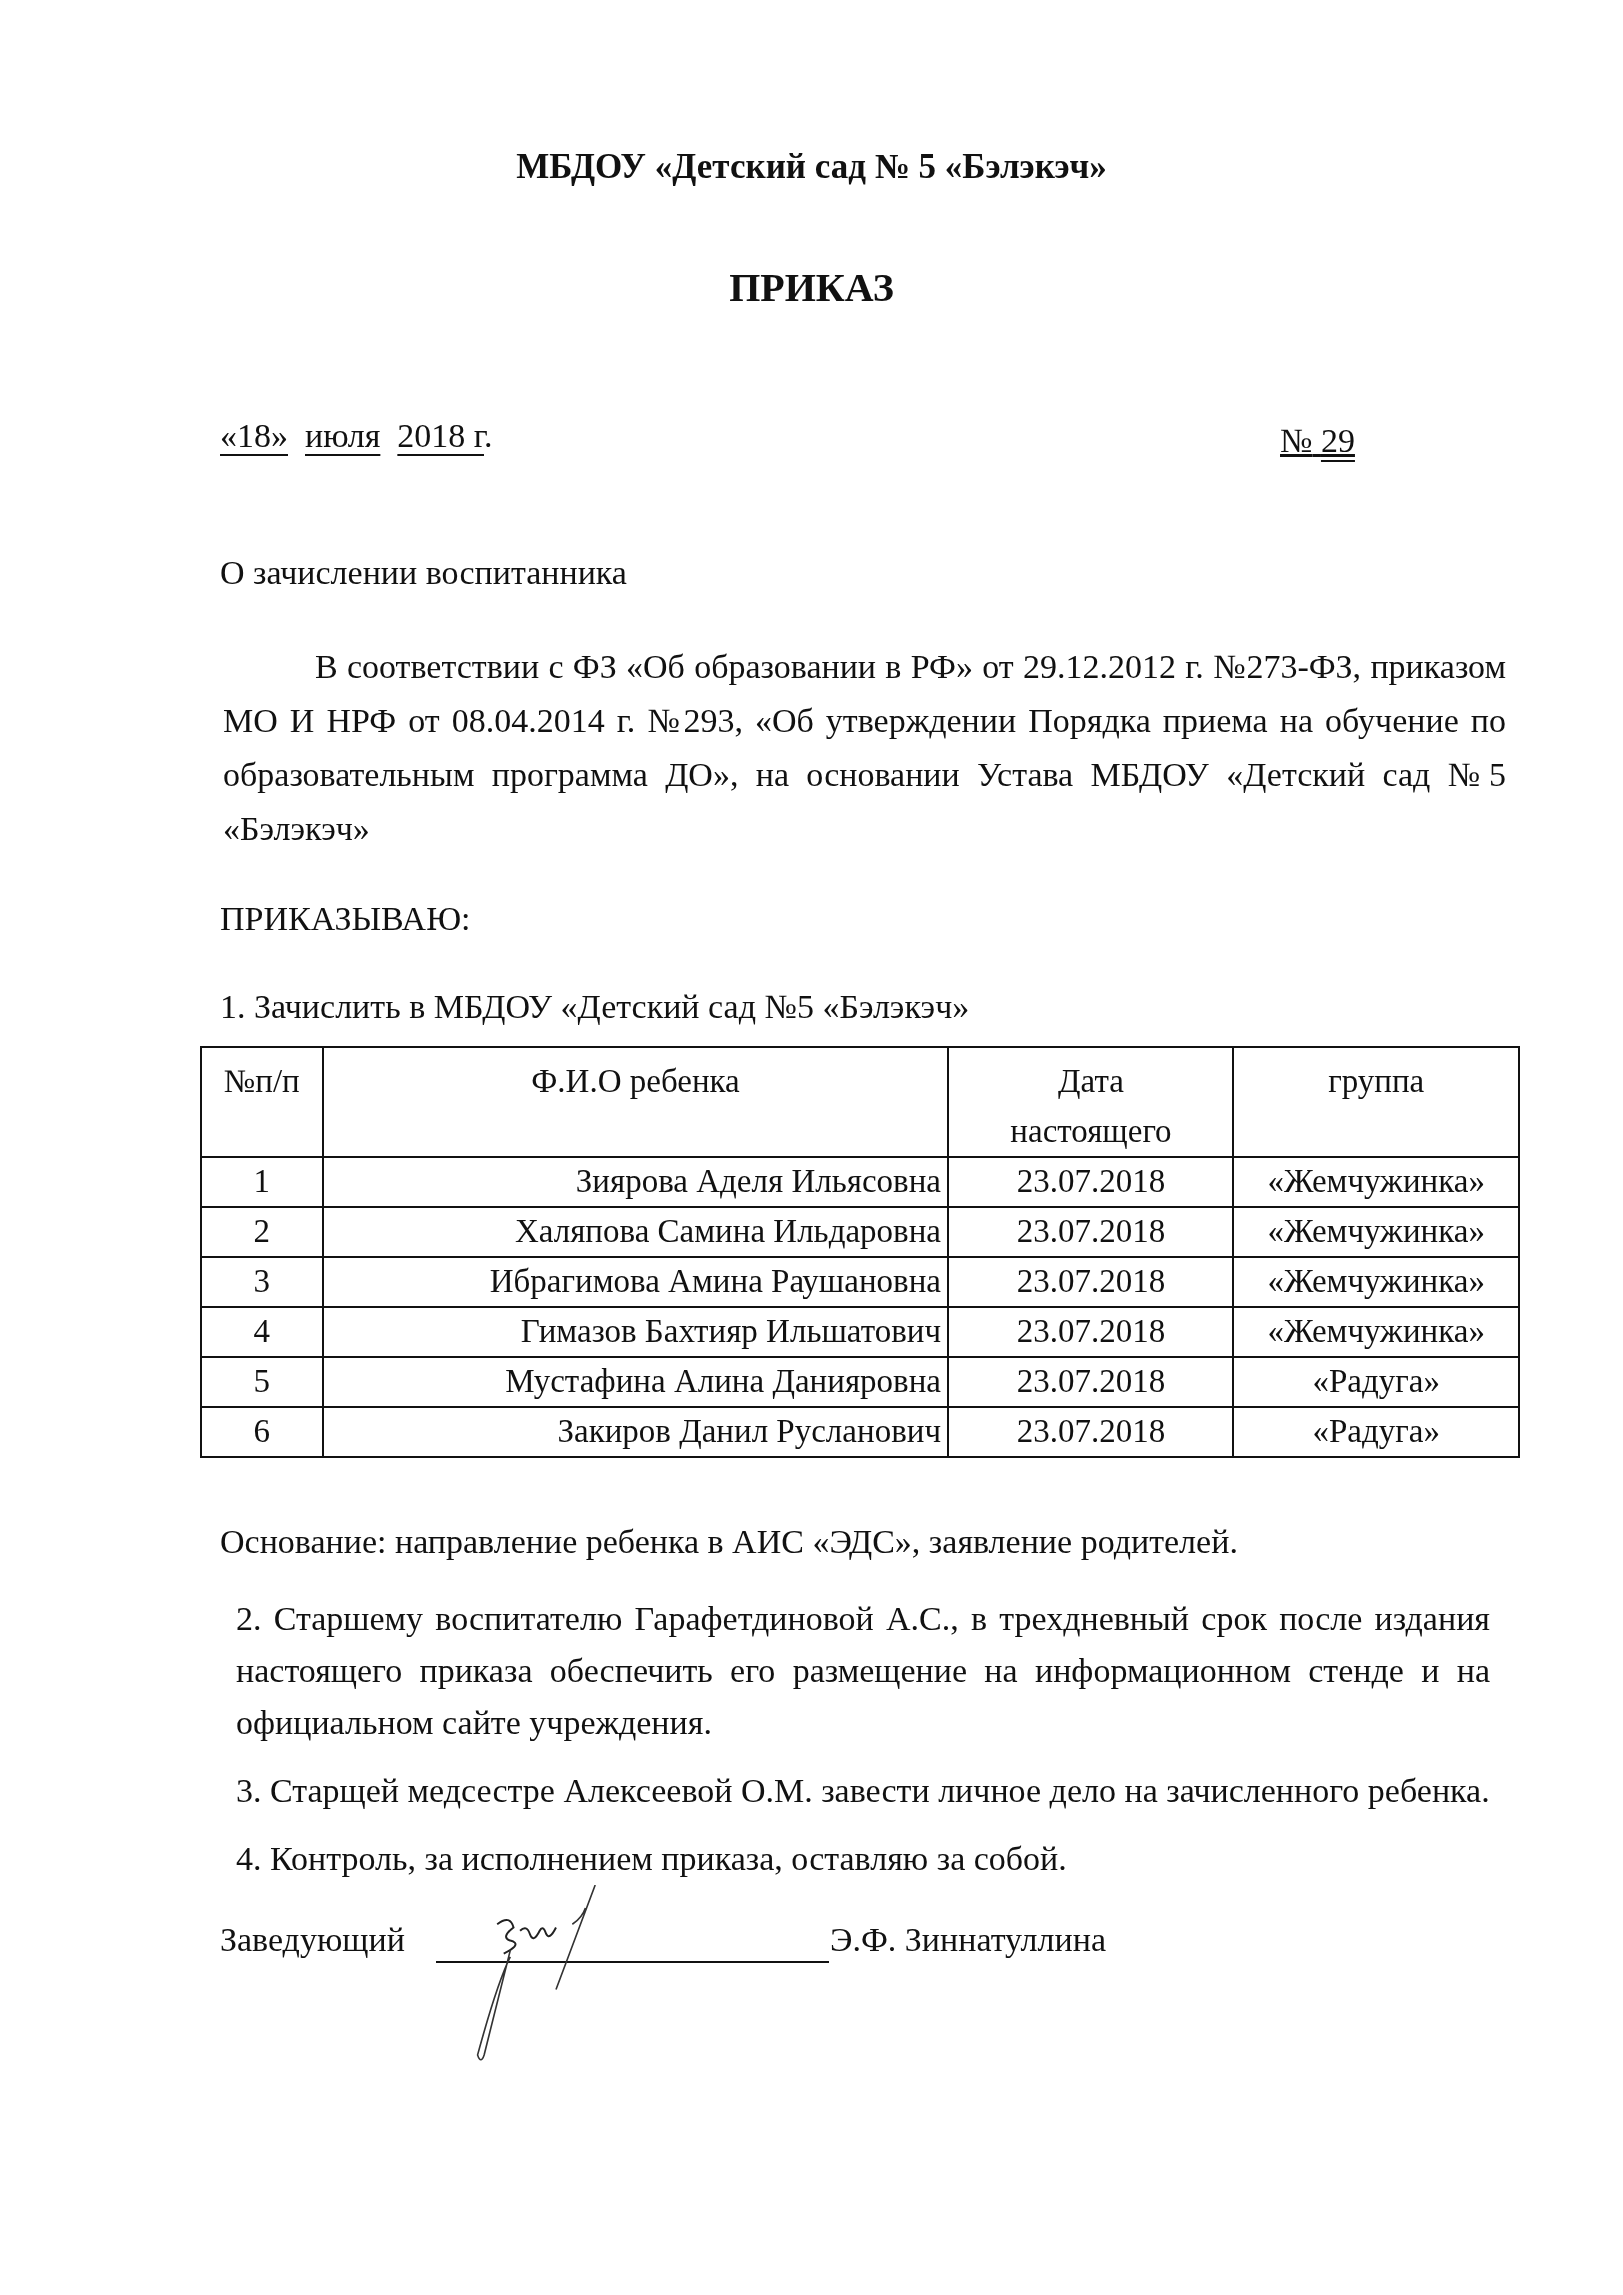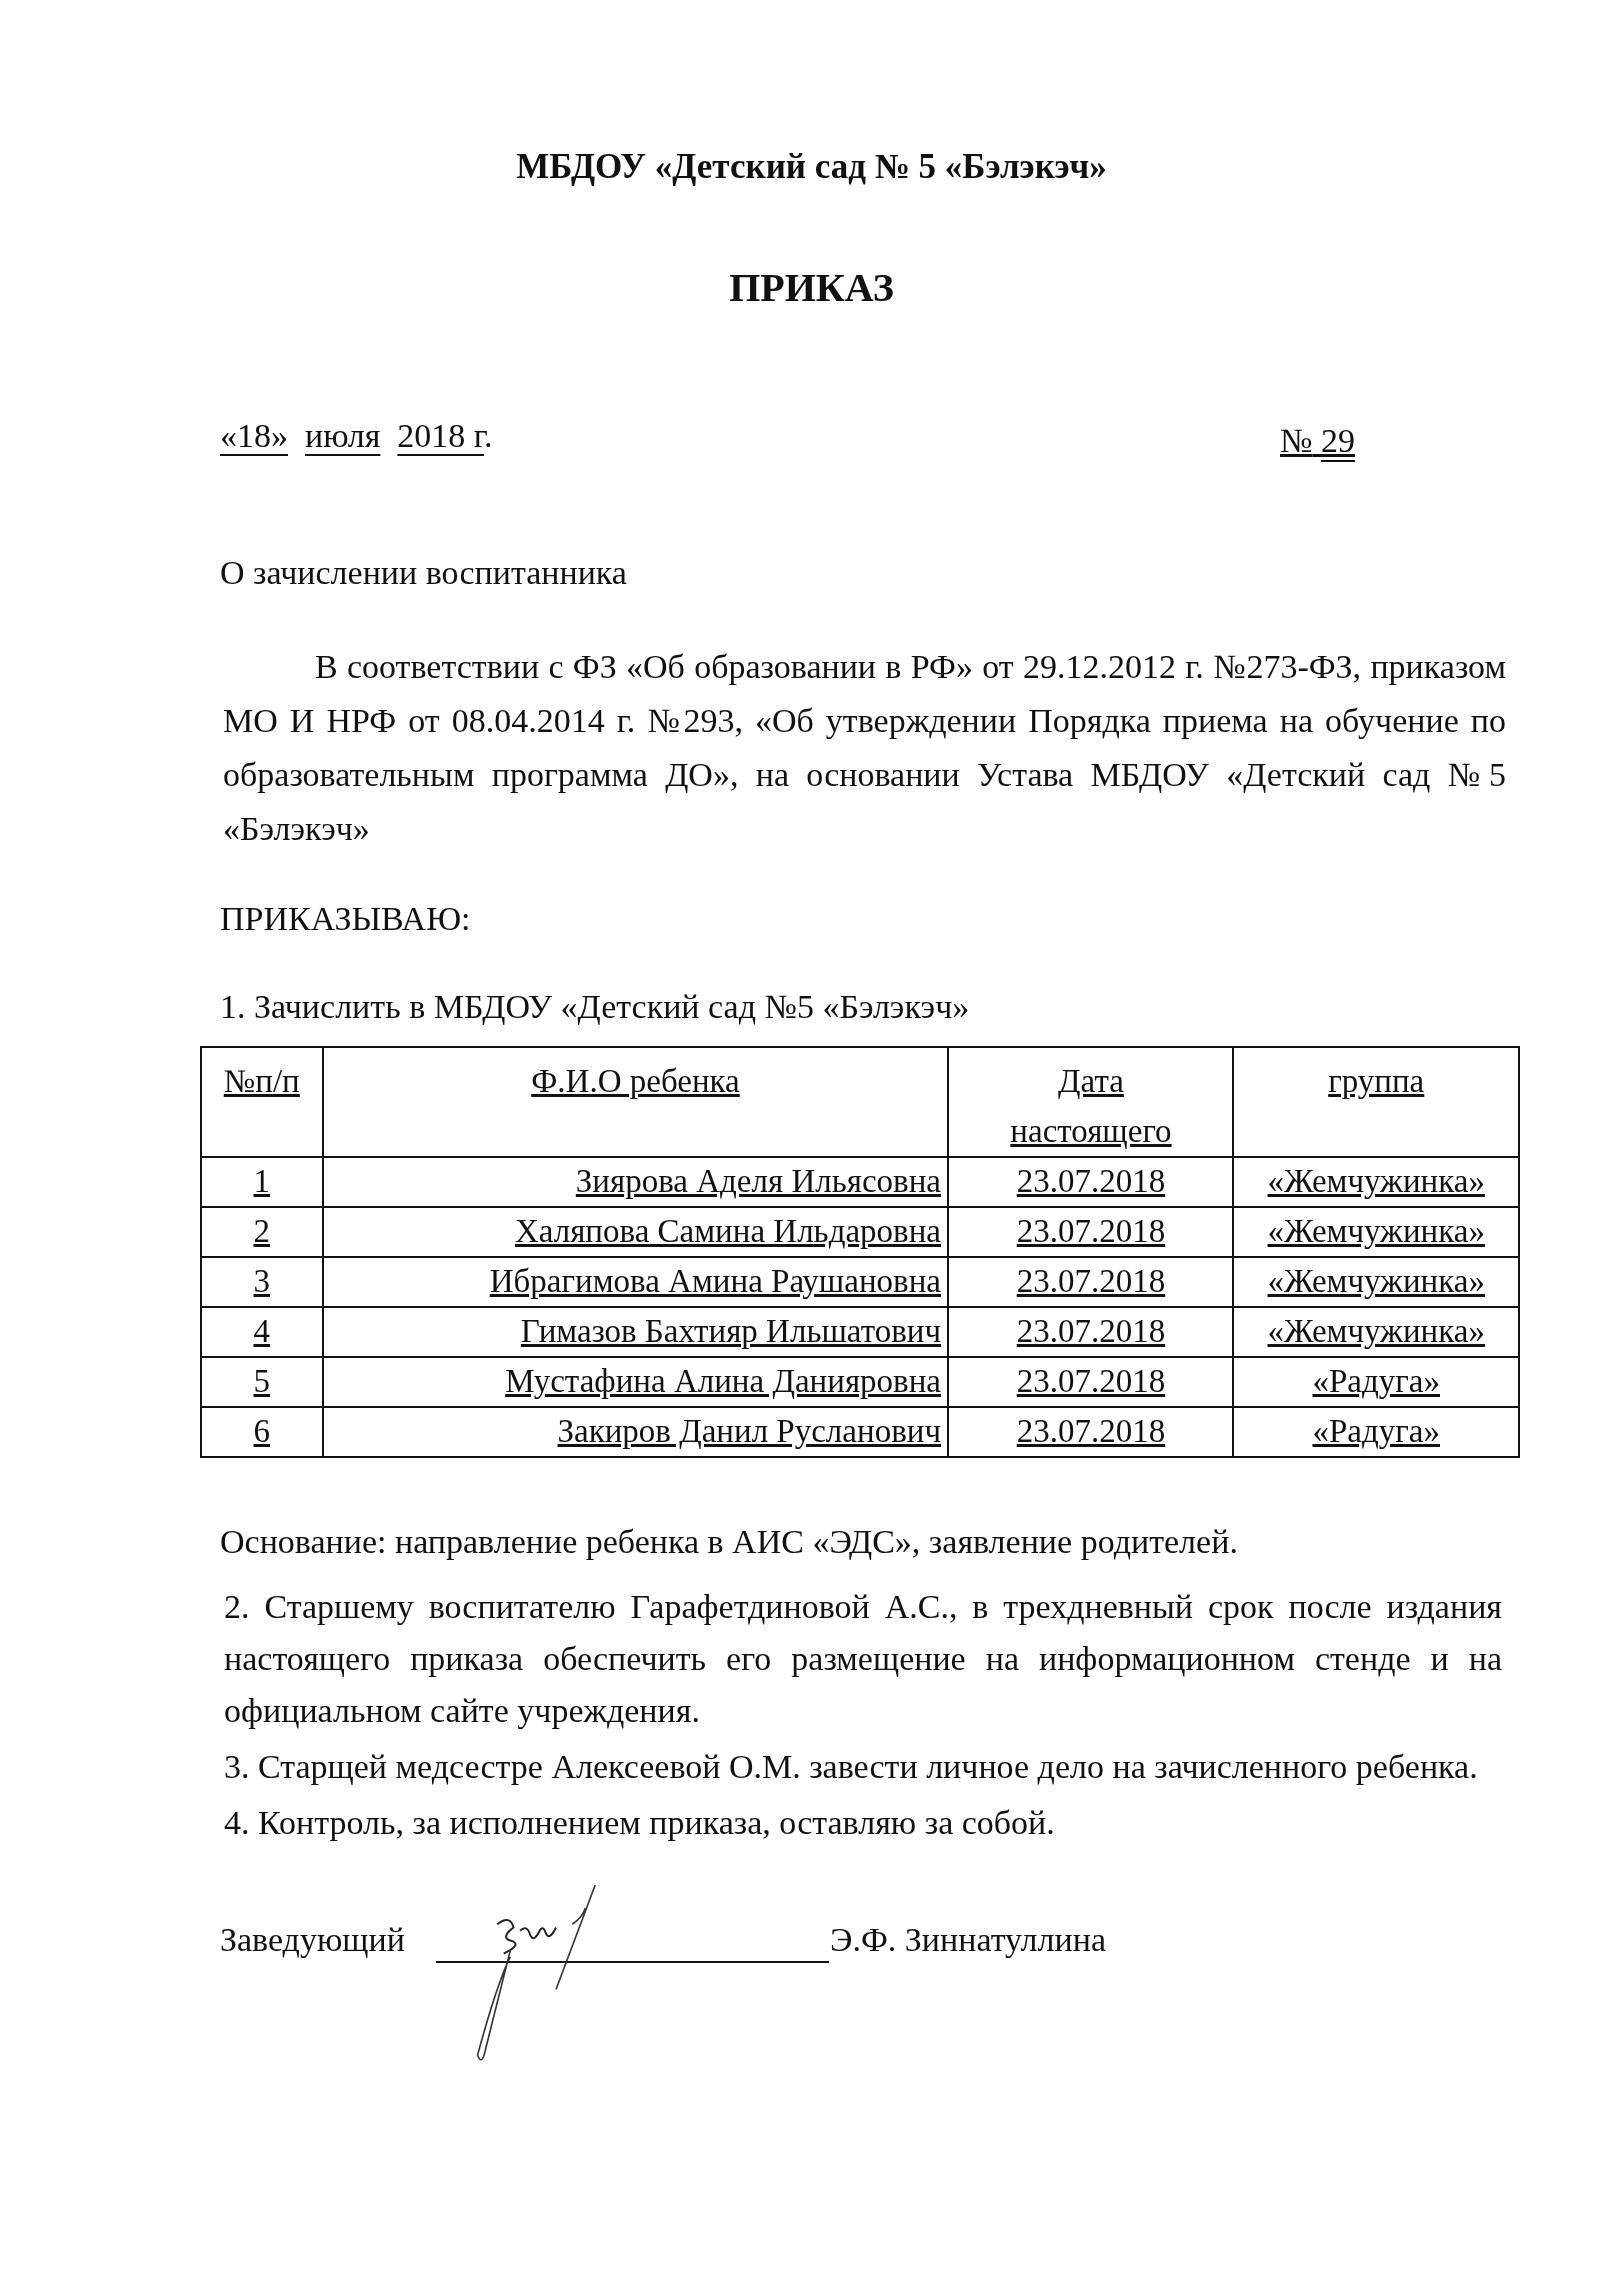--- a/index.html
+++ b/index.html
@@ -13,32 +13,32 @@
   .date .u { text-decoration: underline; text-underline-offset: 6.5px; text-decoration-thickness: 2px; }
   .num { left: 1280px; top: 424px; text-decoration: underline; }
   .num .u { text-decoration: underline; text-underline-offset: 7.9px; text-decoration-thickness: 2px; }
   .subject { left: 220px; top: 556px; }
   .para { left: 223px; top: 640px; width: 1283px; font-size: 34px; line-height: 54px; text-align: justify; text-indent: 92px; }
   .order { left: 220px; top: 902px; }
   .item1 { left: 220px; top: 990px; }
 
   table.enroll { position: absolute; left: 200px; top: 1046px; width: 1320px; border-collapse: collapse;
                  font-size: 33px; }
-  table.enroll td, table.enroll th { border: 2px solid #111; padding: 0 6.5px; font-weight: normal; vertical-align: middle; text-decoration: underline; }
+  table.enroll td, table.enroll th { border: 2px solid #111; padding: 0 6.5px; font-weight: normal; vertical-align: middle; }
   table.enroll th { height: 93px; vertical-align: top; padding-top: 7.9px; line-height: 50px; }
   table.enroll td { height: 48px; }
   .c1 { width: 107px; text-align: center; }
   .c2 { width: 615px; text-align: right; }
   .c3 { width: 271px; text-align: center; }
   .c4 { width: 271px; text-align: center; }
   th.c2 { text-align: center; }
 
   .basis { left: 220px; top: 1525px; }
   .plist { left: 220px; top: 1577px; width: 1286px; font-size: 34px; line-height: 52px; text-align: justify; }
-  .plist p { margin: 4px; }
+  .plist p { margin: 16px; }
   .sign-row { left: 220px; top: 1923px; }
   .sign-line { left: 436px; top: 1961px; width: 393px; height: 0; border-top: 2.6px solid #111; }
   .signer { left: 830px; top: 1923px; }
   .signature { left: 458px; top: 1885px; width: 196px; height: 183px; }
 </style>
 </head>
 <body>
 
 <div class="abs t org-title">МБДОУ «Детский сад № 5 «Бэлэкэч»</div>
 <div class="abs t doc-title">ПРИКАЗ</div>

